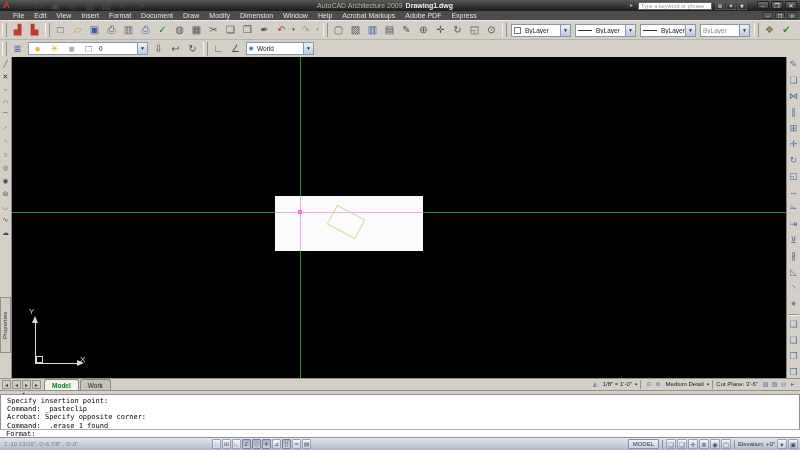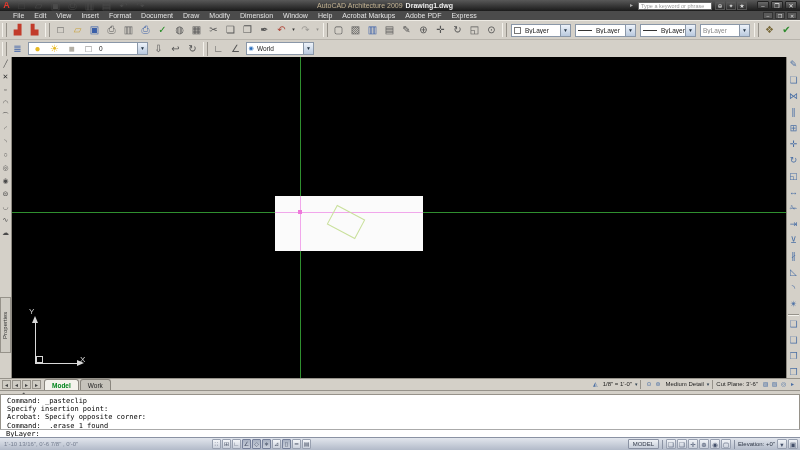--- a/index.html
+++ b/index.html
@@ -339,26 +339,26 @@
         <span class="ic">◎</span>
         <span class="ic">▸</span>
       </span>
   </span>
 </div>
 
 <div class="abs cmdgrip">
     <span class="dot">●</span>
   </div>
 <div class="abs cmdhist">
+    <div>Specify insertion point:</div>
     <div>Command: _pasteclip</div>
-    <div>Specify insertion point:</div>
     <div>Acrobat: Specify opposite corner:</div>
     <div>Command: _.erase 1 found</div>
   </div>
-<div class="abs cmdprompt">ByLayer:</div>
+<div class="abs cmdprompt">Format:</div>
 
 <div class="abs statusbar">
   <span class="coords">1'-10 13/16", 0'-6 7/8" , 0'-0"</span>
   <span class="toggles">
       <span class="ic">∷</span>
       <span class="ic">⊞</span>
       <span class="ic">∟</span>
       <span class="ic on">∠</span>
       <span class="ic on">◇</span>
       <span class="ic on">∗</span>

